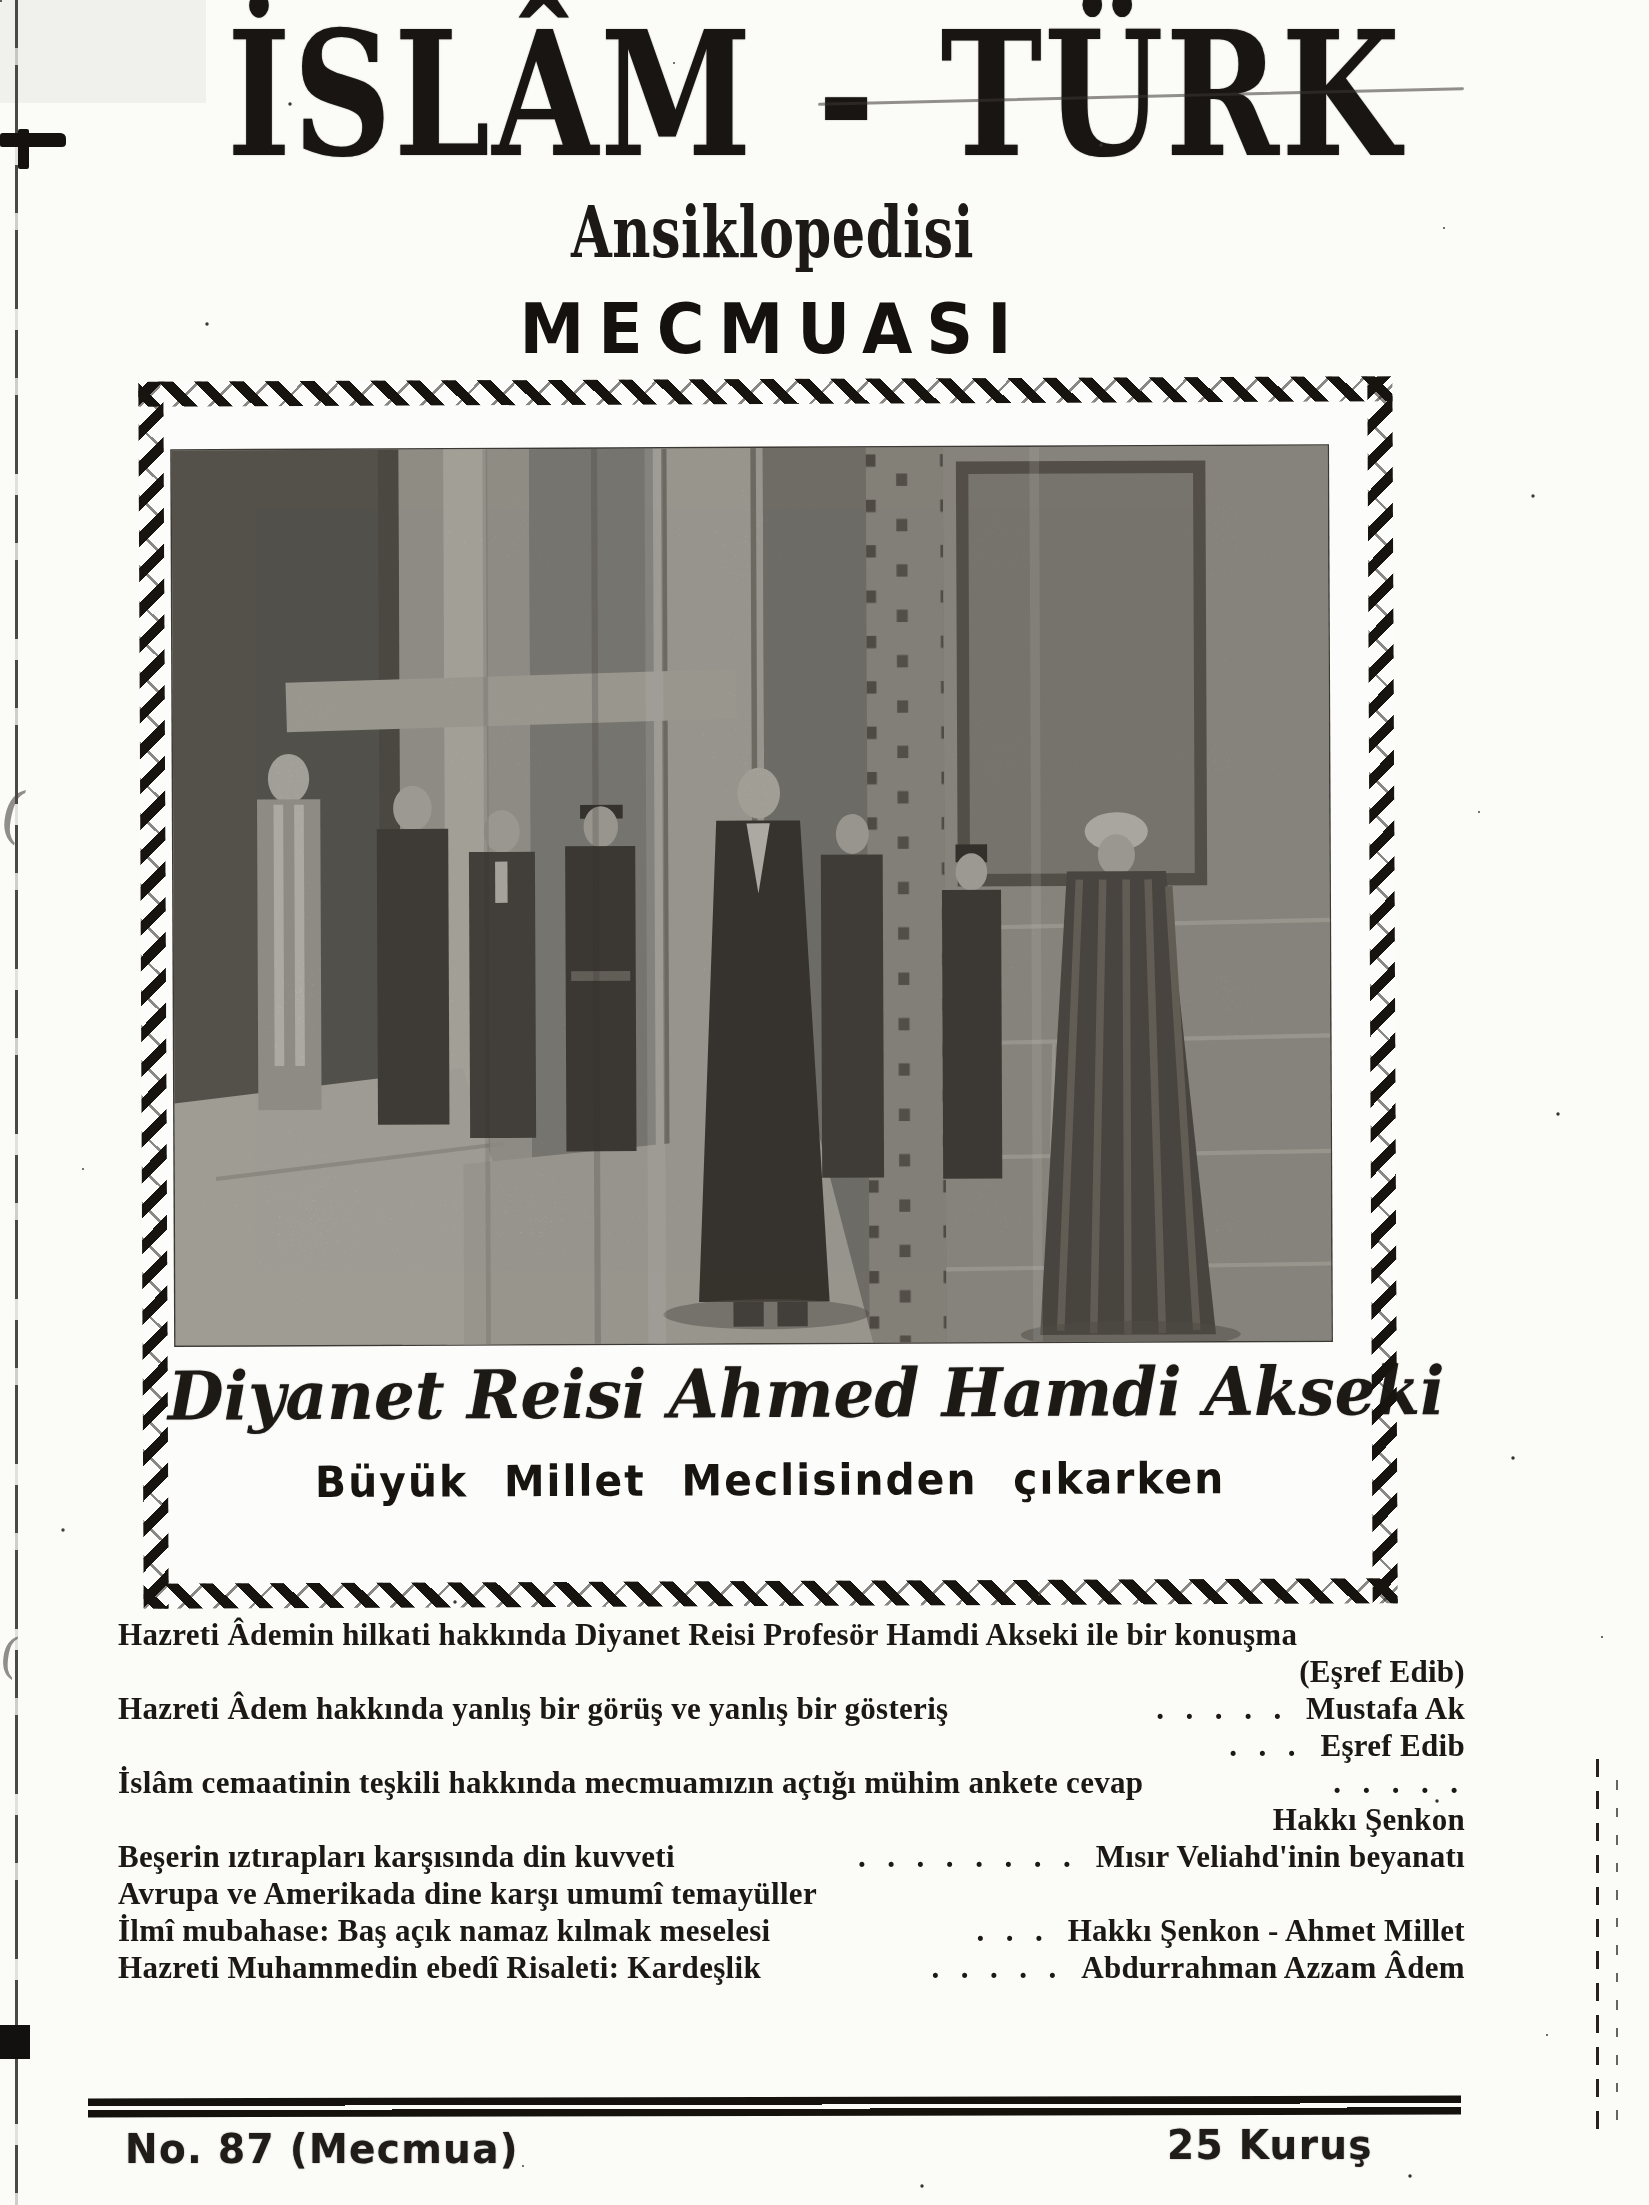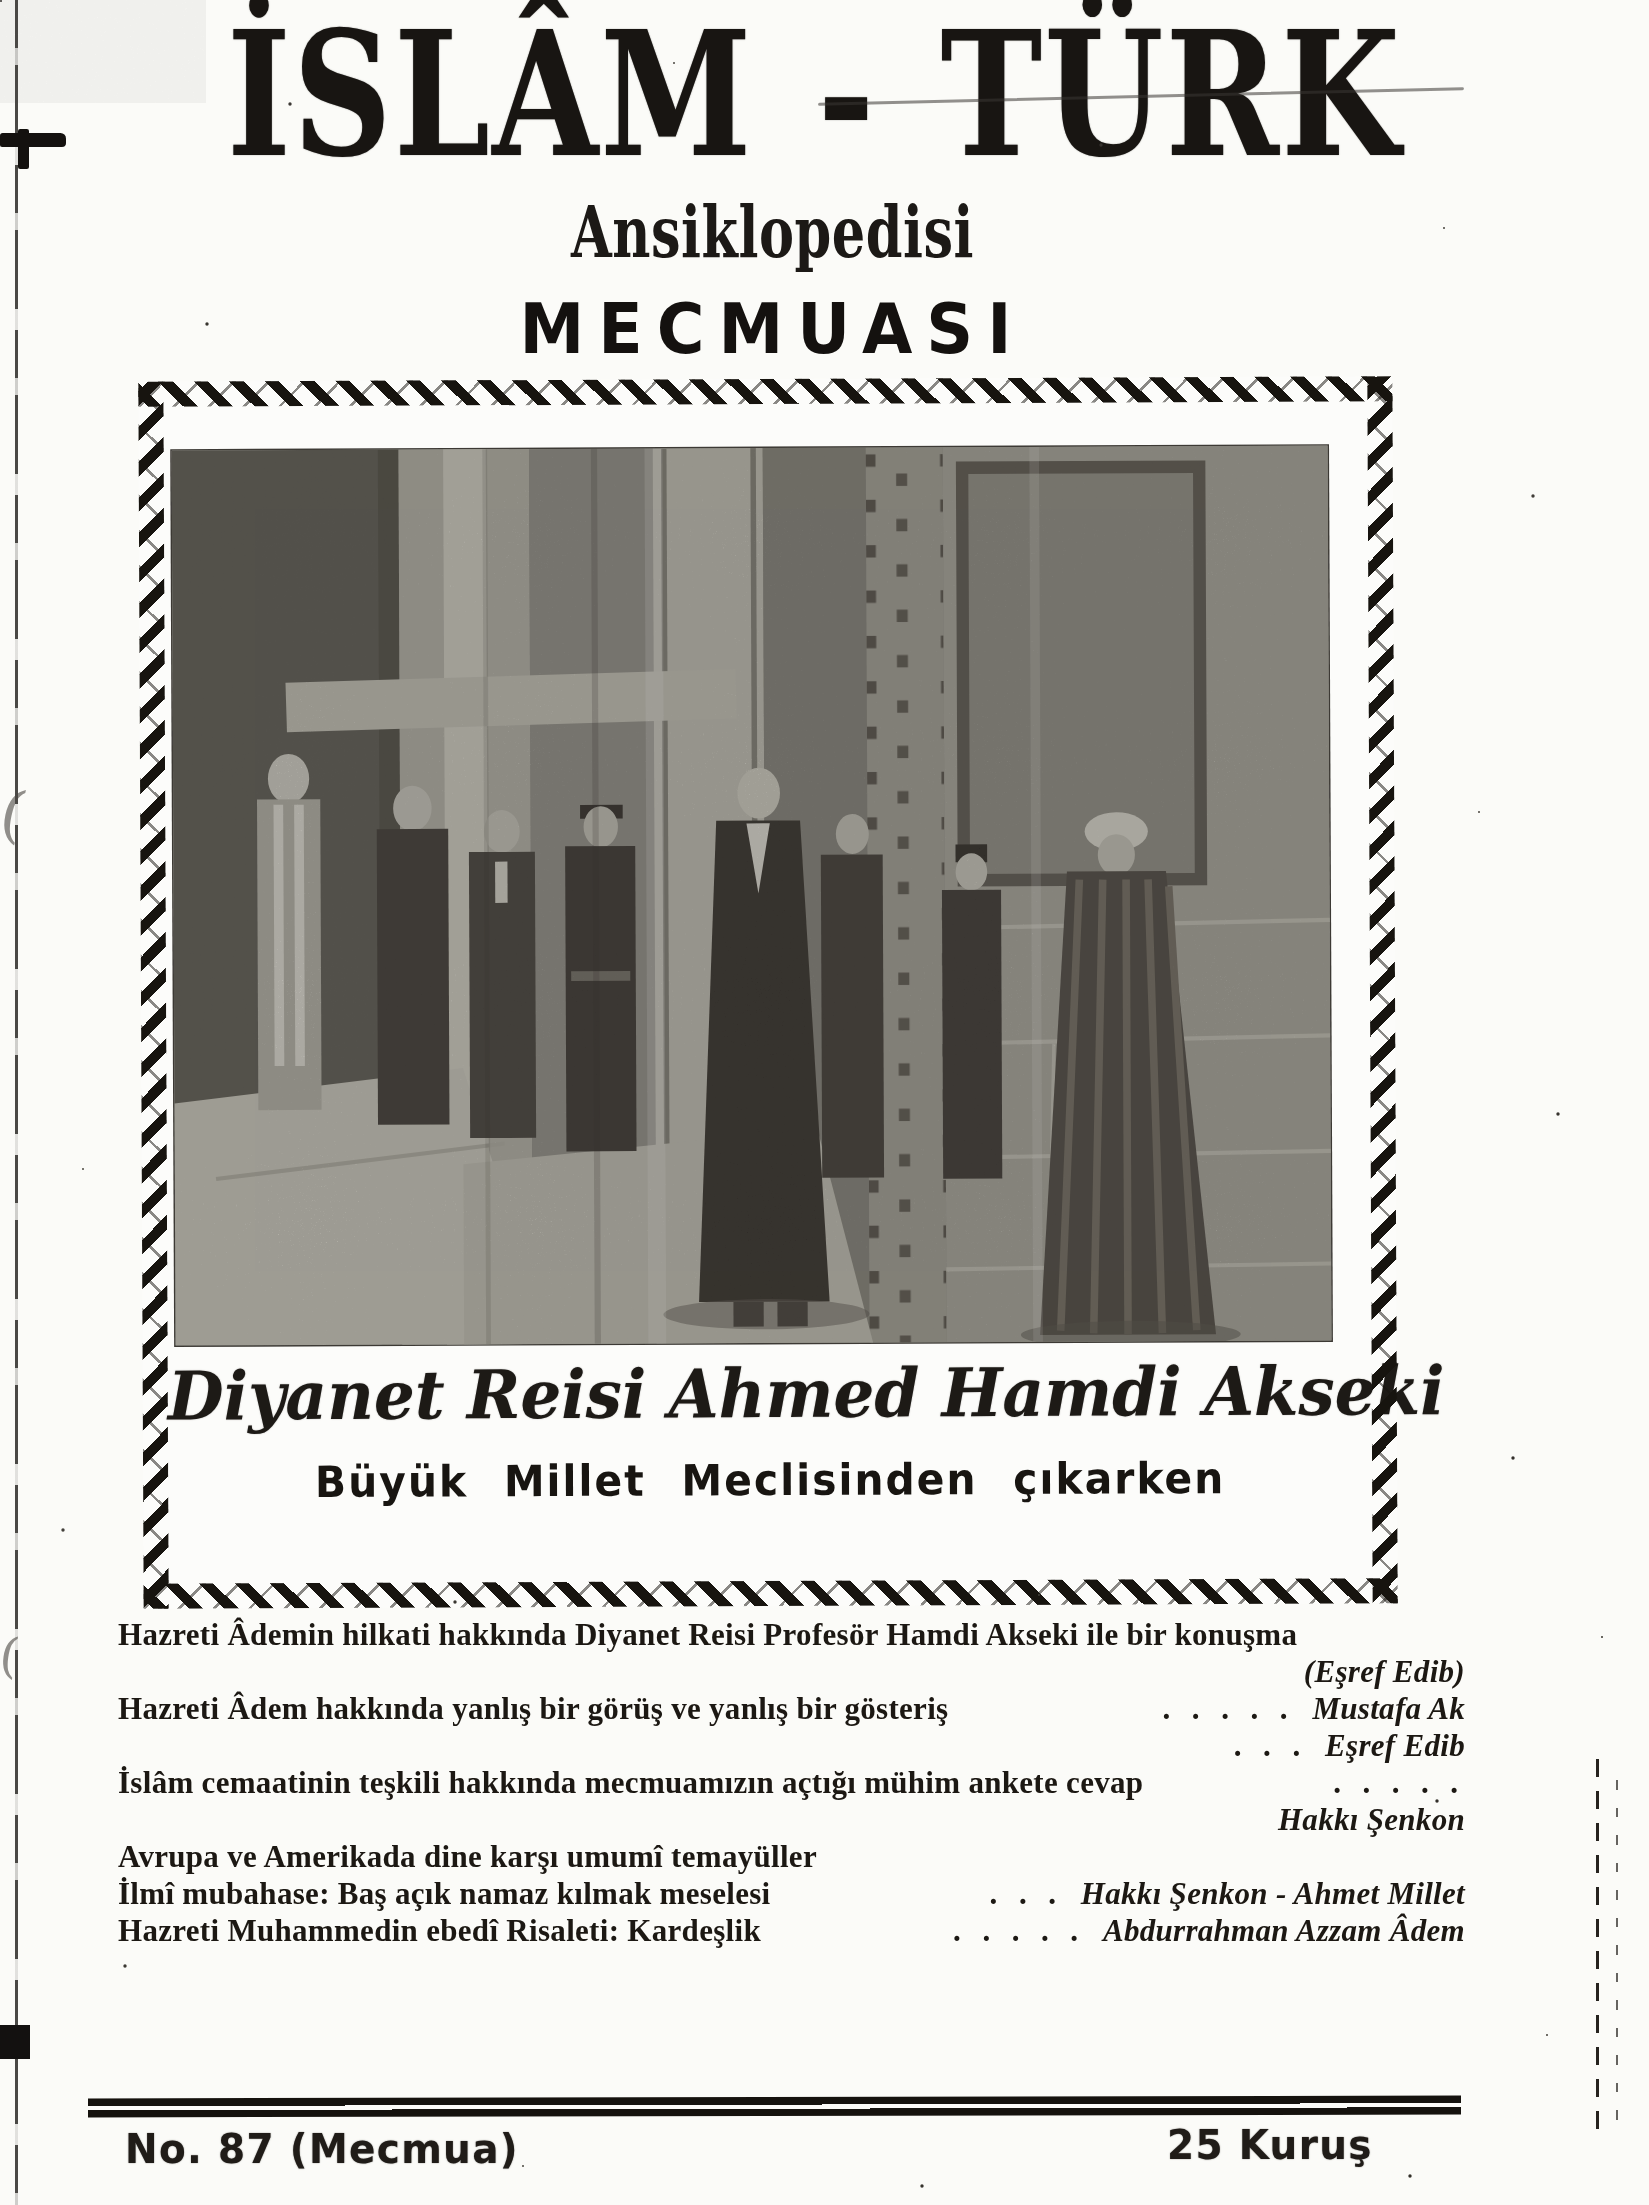--- a/index.html
+++ b/index.html
@@ -113,21 +113,21 @@
   .toc{
     position:absolute;left:118px;top:1616px;width:1347px;z-index:3;
     font-family:"Liberation Serif", serif;
     font-size:31px;line-height:37px;font-weight:700;color:#1c1813;
   }
   .toc-line{display:flex;align-items:baseline;}
   .toc-line.right{justify-content:flex-end;}
   .toc-title{white-space:nowrap;letter-spacing:0.3px;}
   .toc-leader{margin-left:auto;padding-left:18px;letter-spacing:6.9px;white-space:nowrap;font-weight:700;}
   .toc-leader:empty{padding-left:0;}
-  .toc-author{font-style:italic;padding-left:18px;white-space:nowrap;letter-spacing:0.3px;text-align:right;}
+  .toc-author{padding-left:18px;white-space:nowrap;letter-spacing:0.3px;text-align:right;}
   .toc-author:empty{padding-left:0;}
   
   .footer-rule{
     position:absolute;left:88px;top:2097px;width:1373px;height:18.6px;z-index:3;
     background:linear-gradient(#15120e 0 7.6px, transparent 7.6px 11.7px, #15120e 11.7px 18.6px);
     transform:rotate(-.12deg);
   }
   .footer-issue,.footer-price{
     position:absolute;z-index:3;
     font-family:"DejaVu Sans", sans-serif;font-weight:700;
@@ -299,20 +299,25 @@
       <span class="toc-title">İslâm cemaatinin teşkili hakkında mecmuamızın açtığı mühim ankete cevap</span>
       <span class="toc-leader">. . . . .</span>
       <span class="toc-author"></span>
     </div>
       <div class="toc-line right">
       <span class="toc-title"></span>
       <span class="toc-leader"></span>
       <span class="toc-author">Hakkı Şenkon</span>
     </div>
       <div class="toc-line">
+      <span class="toc-title">Beşerin ıztırapları karşısında din kuvveti</span>
+      <span class="toc-leader">. . . . . . . .</span>
+      <span class="toc-author">Mısır Veliahd'inin beyanatı</span>
+    </div>
+      <div class="toc-line">
       <span class="toc-title">Avrupa ve Amerikada dine karşı umumî temayüller</span>
       <span class="toc-leader"></span>
       <span class="toc-author"></span>
     </div>
       <div class="toc-line">
       <span class="toc-title">İlmî mubahase: Baş açık namaz kılmak meselesi</span>
       <span class="toc-leader">. . .</span>
       <span class="toc-author">Hakkı Şenkon - Ahmet Millet</span>
     </div>
       <div class="toc-line">

